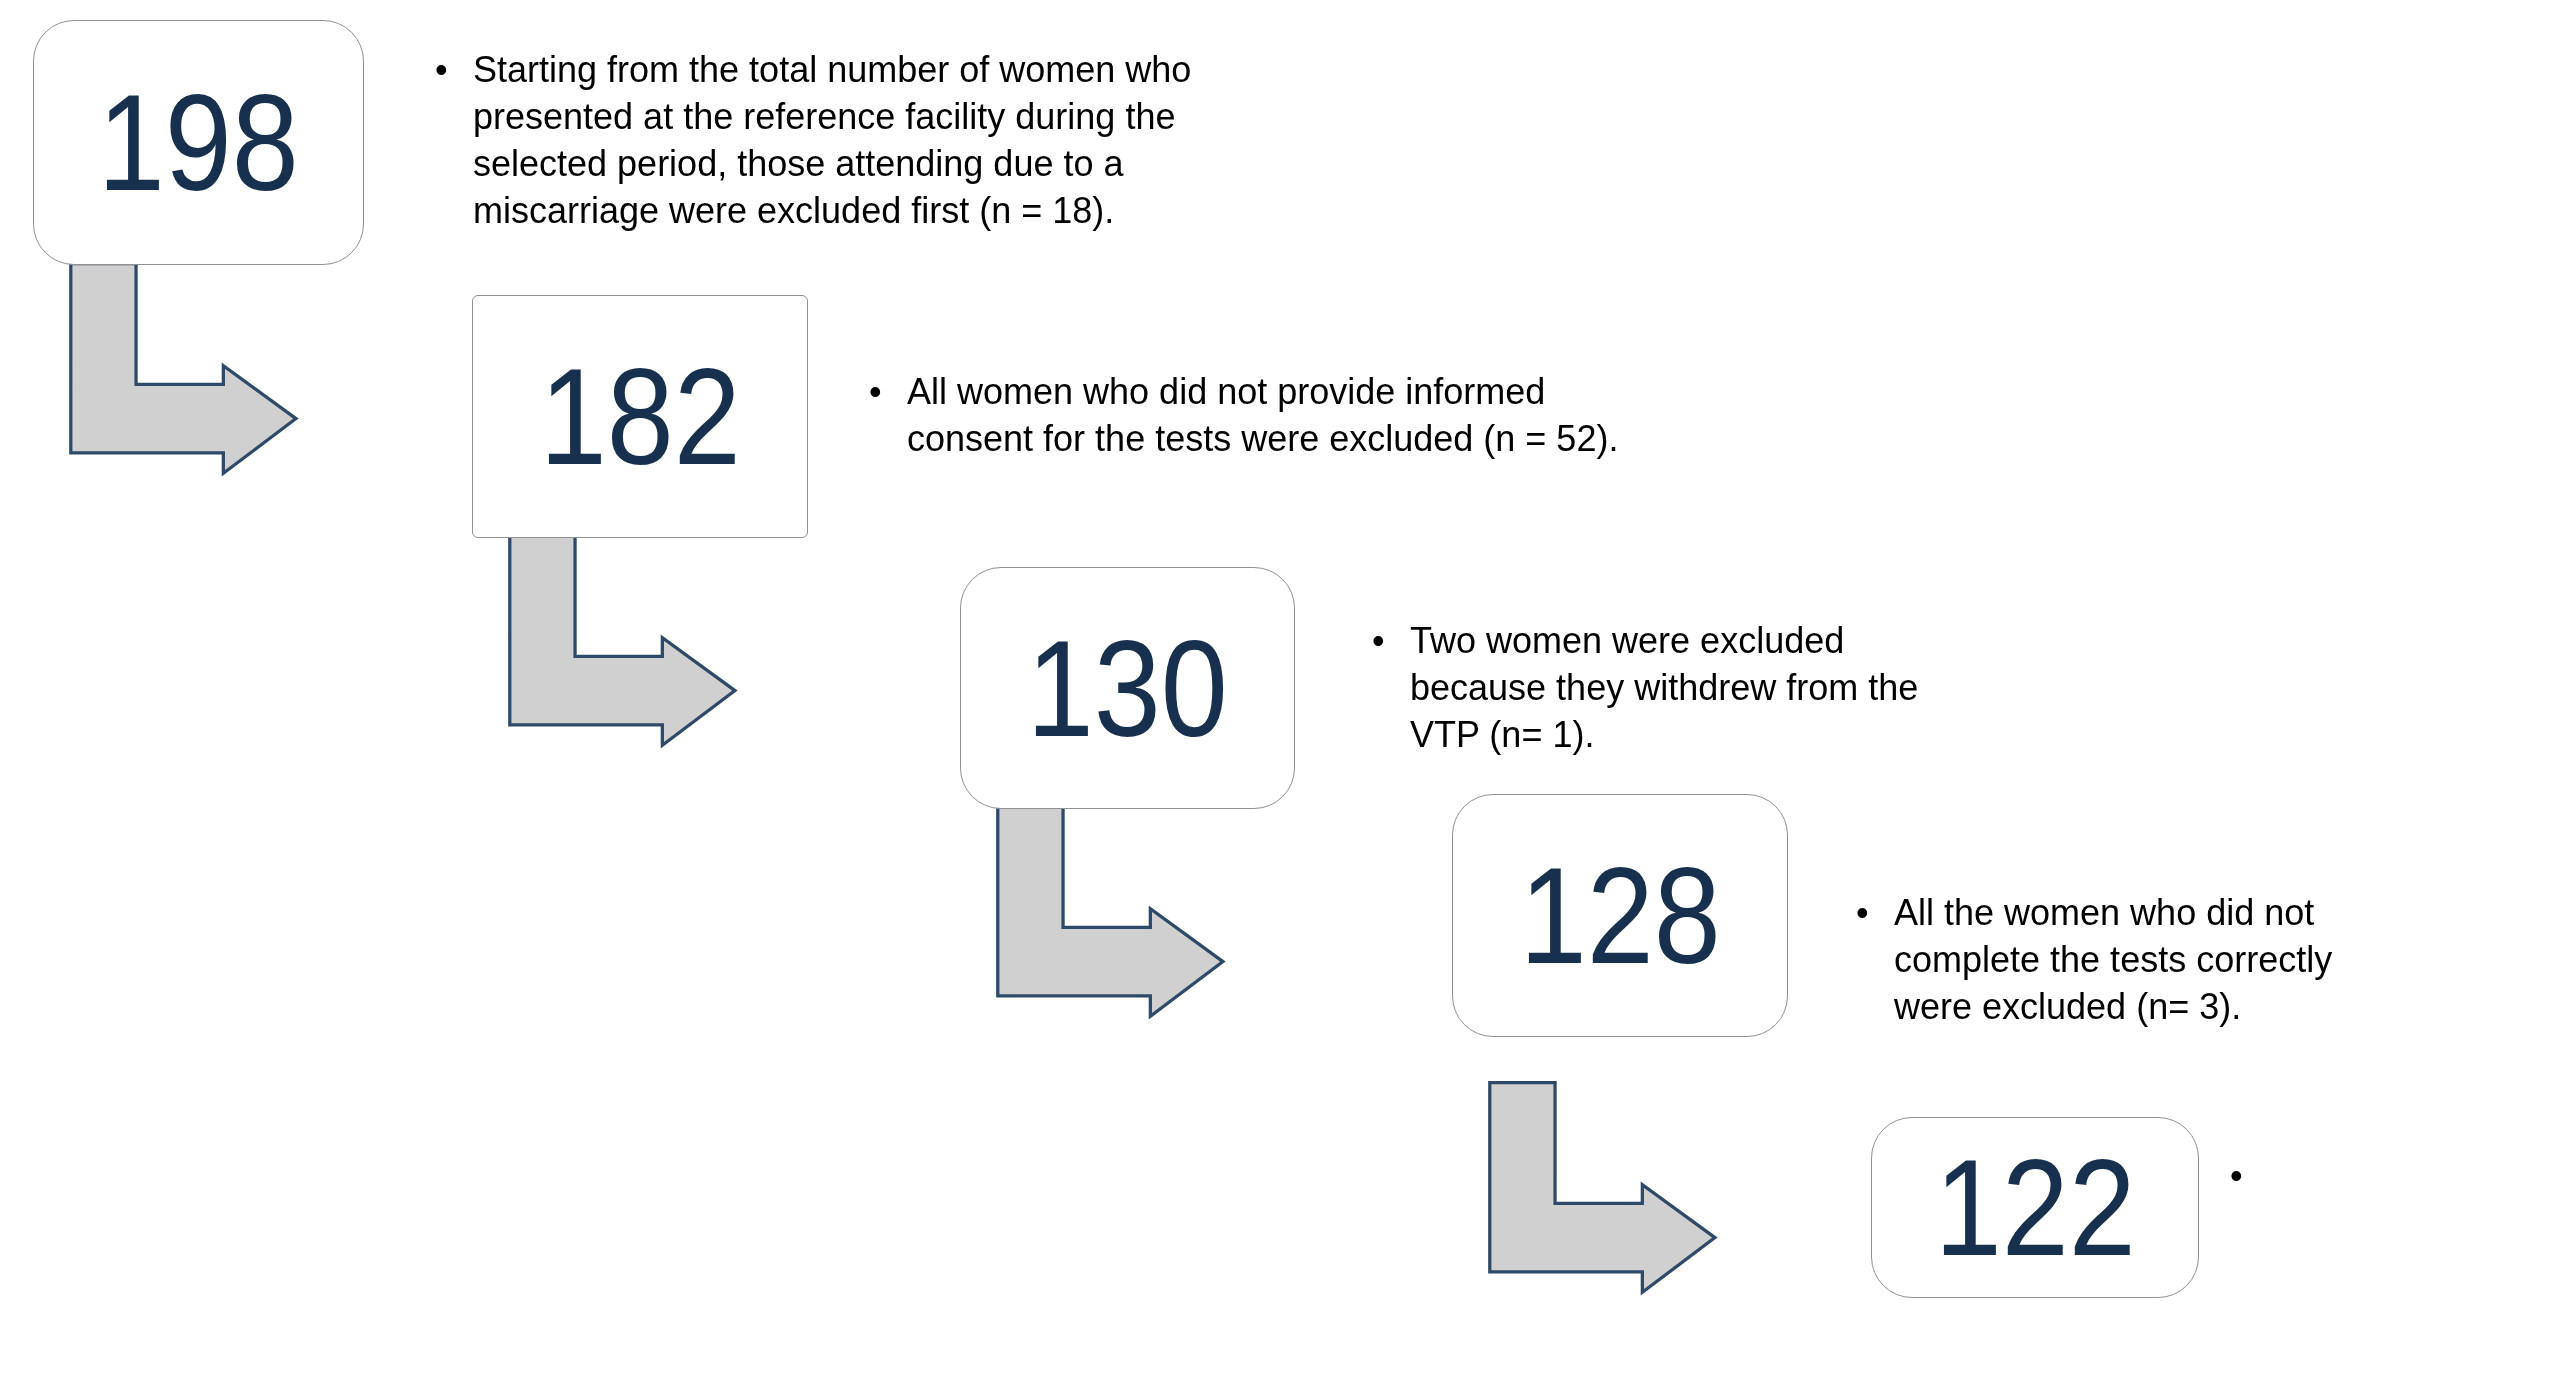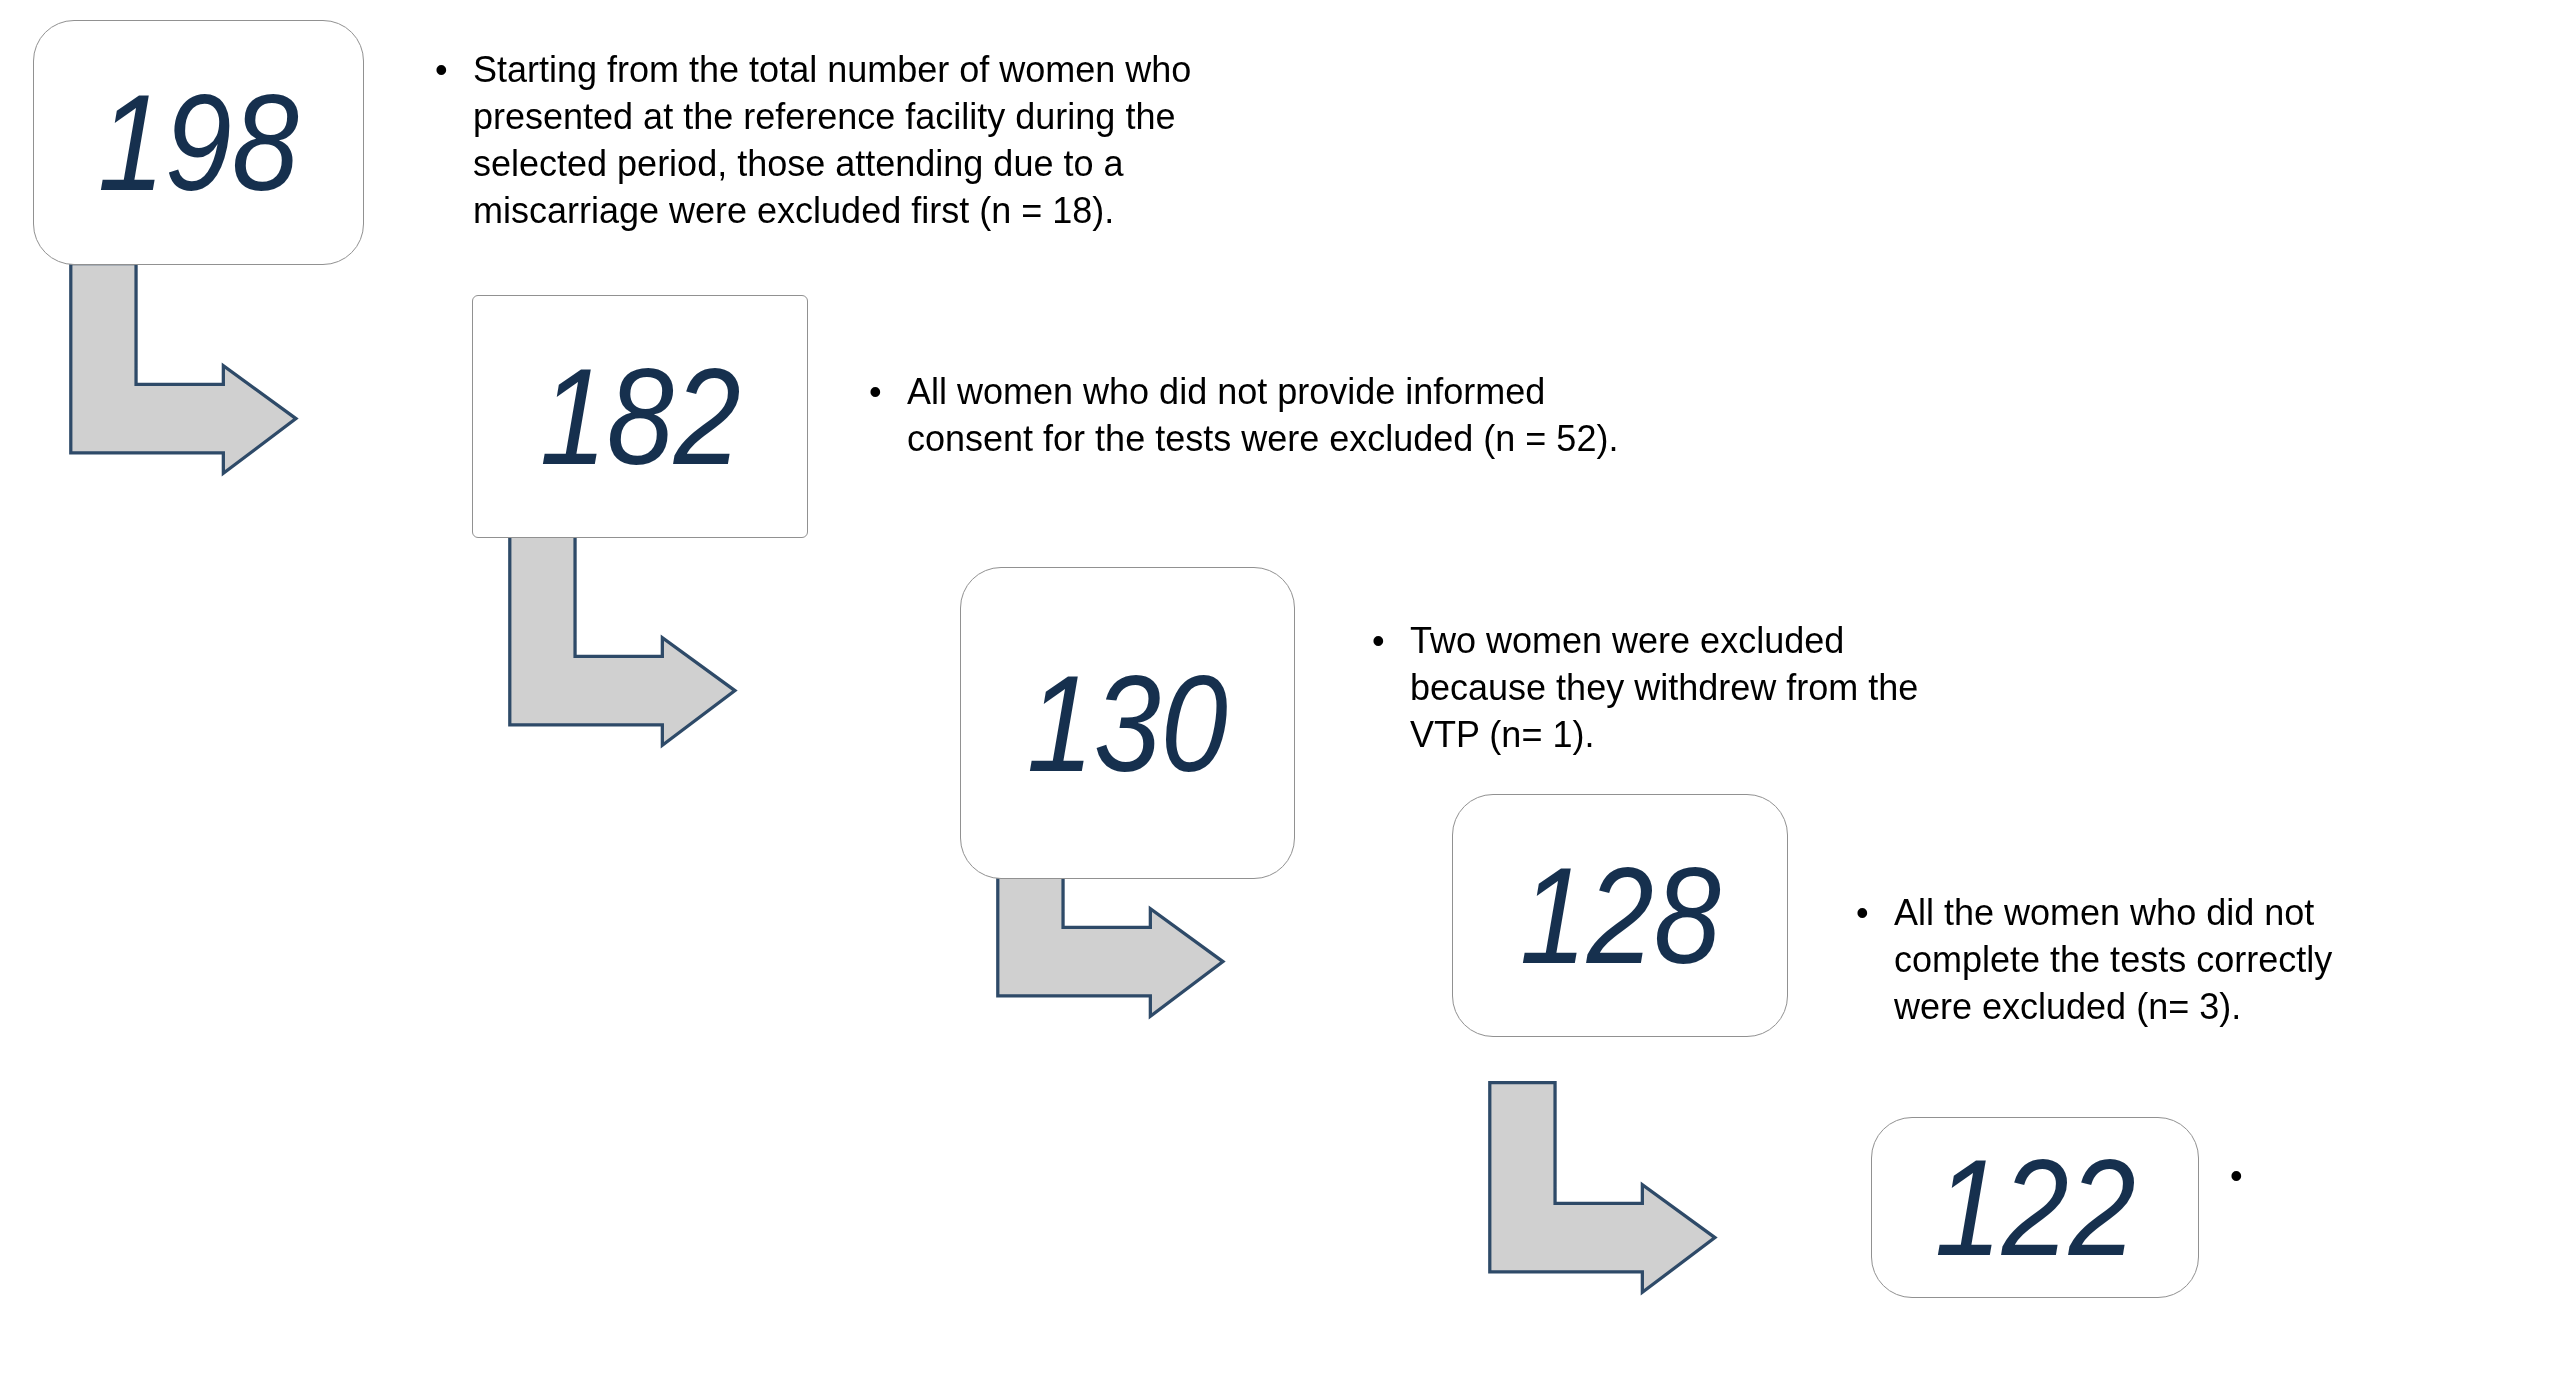--- a/index.html
+++ b/index.html
@@ -24,32 +24,31 @@
   .box{
     position:absolute;
     box-sizing:border-box;
     background:var(--box-fill);
     border:1.6px solid var(--box-border);
     border-radius:41px;
     display:flex;
     align-items:center;
     justify-content:center;
     z-index:2;
-    font-style:italic;
   }
   .num{
     color:var(--number);
     font-size:137px;
     line-height:1;
     transform:scaleX(0.88);
     transform-origin:center;
   }
   .s1{left:33px;  top:20.4px;   width:331px; height:245px;}
   .s2{left:472px; top:295px;  width:336px; height:243px;border-radius:6px;}
-  .s3{left:960px;top:567px;  width:335px; height:312px;}
+  .s3{left:960px;top:567px;  width:335px; height:242px;}
   .s4{left:1452px;top:794px; width:336px; height:243px;}
   .s5{left:1871px;top:1117px; width:328px; height:181px;}
 
   .arrow{position:absolute;z-index:1;}
   .arrow polygon{
     fill:var(--arrow-fill);
     stroke:var(--arrow-stroke);
     stroke-width:4;
     stroke-linejoin:miter;
   }

